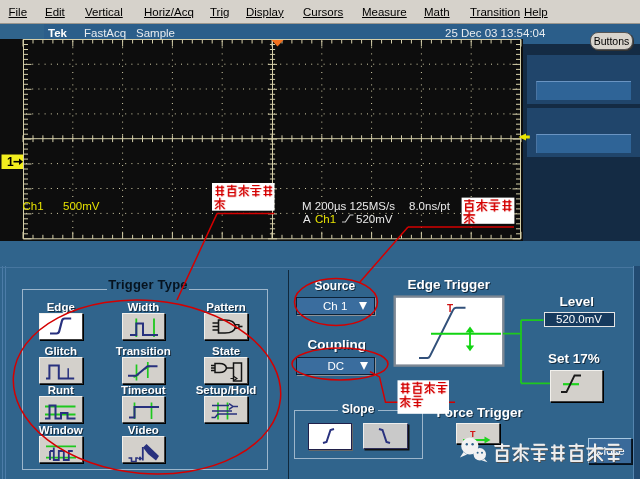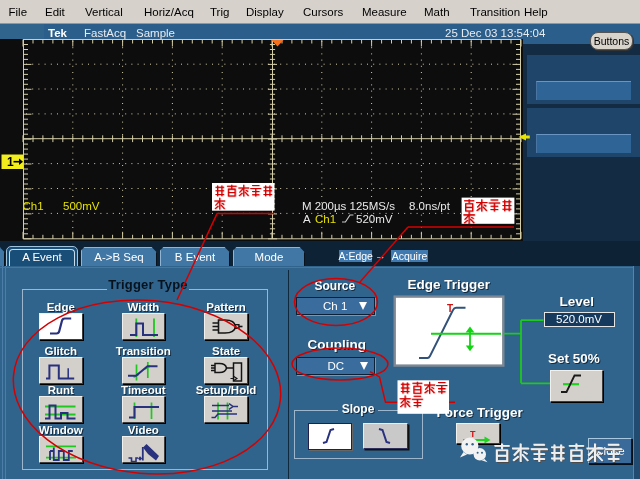--- a/index.html
+++ b/index.html
@@ -2,21 +2,21 @@
 <html><head>
 <meta charset="utf-8">
 <style>
 html,body{margin:0;padding:0;}
 #root{position:relative;width:640px;height:479px;overflow:hidden;
   font-family:"Liberation Sans",sans-serif;background:#30648C;}
 #root *{position:absolute;box-sizing:border-box;}
 .t{white-space:nowrap;}
 
 #menubar{left:0;top:0;width:640px;height:24px;background:#D6D2CB;border-bottom:1px solid #9a968e;}
-#menubar span{position:absolute;top:5.5px;font-size:11.5px;color:#000;}
+#menubar span{position:absolute;top:5.5px;font-size:11.5px;color:#000;text-decoration:underline;}
 
 #statusbar{left:0;top:24px;width:640px;height:20px;background:#2B5E8A;margin-left:44px;}
 #statusbar span{position:absolute;top:3px;font-size:11.5px;color:#E8ECF0;}
 
 #display{left:0;top:39px;width:523px;height:202px;background:#0D0D0D;}
 
 #rightnav{left:523px;top:44px;width:117px;height:197px;background:#142B44;}
 .rpanel{left:4px;width:113px;background:#20456B;}
 .brect{left:9px;width:95px;height:19px;background:#2F6497;border-top:1px solid #6A94C2;border-left:1px solid #4A74A2;}
 #buttonsbtn{left:590px;top:32px;width:43px;height:18px;background:#D8D4CC;border:1px solid #555;border-radius:8px;
@@ -105,32 +105,20 @@
     </div>
   <div id="rightnav">
     <div class="rpanel" style="top:11px;height:49px">
         <div class="brect" style="top:26px"></div>
       </div>
     <div class="rpanel" style="top:64px;height:49px">
         <div class="brect" style="top:26px"></div>
       </div>
   </div>
   <div id="buttonsbtn">Buttons</div>
-  <div id="tabrow">
-    <div class="tab" style="left:-6px;width:11px"></div>
-    <div class="tab" id="tabsel" style="left:6px;width:72px">
-        <i>A Event</i>
-      </div>
-    <div class="tab" style="left:81px;width:76px">A-&gt;B Seq</div>
-    <div class="tab" style="left:160px;width:70px">B Event</div>
-    <div class="tab" style="left:233px;width:72px">Mode</div>
-    <div class="hl" style="left:338.5px;width:33.5px">A:Edge</div>
-    <div class="t" style="left:375px;top:7.5px;color:#fff;font-size:11px">→</div>
-    <div class="hl" style="left:391px;width:37px">Acquire</div>
-  </div>
   <div id="mainpanel">
     <div style="left:2px;top:0;width:1px;height:213px;background:#4C7CA8"></div>
     <div style="left:5px;top:0;width:1px;height:213px;background:#4C7CA8"></div>
     <div style="left:0;top:0.5px;width:640px;height:1px;background:#47769F"></div>
     <div style="left:634px;top:0;width:6px;height:213px;background:#224B72"></div>
     <div style="left:633px;top:0;width:1px;height:213px;background:#5585AF"></div>
 
     <div class="gbx" style="left:22px;top:22.5px;width:246px;height:181.5px"></div>
     <div class="t" style="left:107px;top:11px;width:82px;background:#30648C;color:#06131F;
          font-weight:bold;font-size:13px;letter-spacing:0.2px;text-align:center">Trigger Type</div>
@@ -236,21 +224,21 @@
       </g>
       <path d="M78,38 V46 M78,43 V52" stroke="#12D412" stroke-width="1.8" fill="none"></path>
     </svg>
 
     <svg width="80" height="80" viewBox="0 0 80 80" style="left:500px;top:48px">
       <path d="M3,19.7 H21 M21,6.2 V69.3 M21,6.2 H43.5 M21,69.3 H50.2" fill="none" stroke="#1EC81E" stroke-width="1.8"></path>
     </svg>
     <div class="t wlab" style="left:559.5px;top:28px;font-size:13.5px">Level</div>
     <div class="t" style="left:543.5px;top:46.2px;width:71px;height:15px;background:#163A5E;
          border:1px solid #e5e5e5;color:#fff;font-size:11.5px;text-align:center;line-height:13px">520.0mV</div>
-    <div class="t wlab" style="left:548px;top:85px;font-size:13.5px">Set 50%</div>
+    <div class="t wlab" style="left:548px;top:85px;font-size:13.5px">Set 17%</div>
     <div class="gbtn" style="left:550.2px;top:103.6px;width:53px;height:32px">
       <svg width="51" height="30" viewBox="0 0 51 30">
         <path d="M12,13.2 H28" stroke="#1ED41E" stroke-width="2.2" fill="none"></path>
         <path d="M10,21 h5.5 l8,-16.5 h6.5" stroke="#1A1A1A" stroke-width="1.8" fill="none"></path>
       </svg>
     </div>
 
     <div class="gbx" style="left:294px;top:144.2px;width:129px;height:49.2px"></div>
     <div class="t wlab" style="left:338px;top:136px;width:40px;background:#30648C;text-align:center;font-size:12px">Slope</div>
     <div style="left:307.7px;top:156.7px;width:44px;height:27px;background:#fff;border:1.5px solid #20204A;box-shadow:1px 1px 0 #666">

